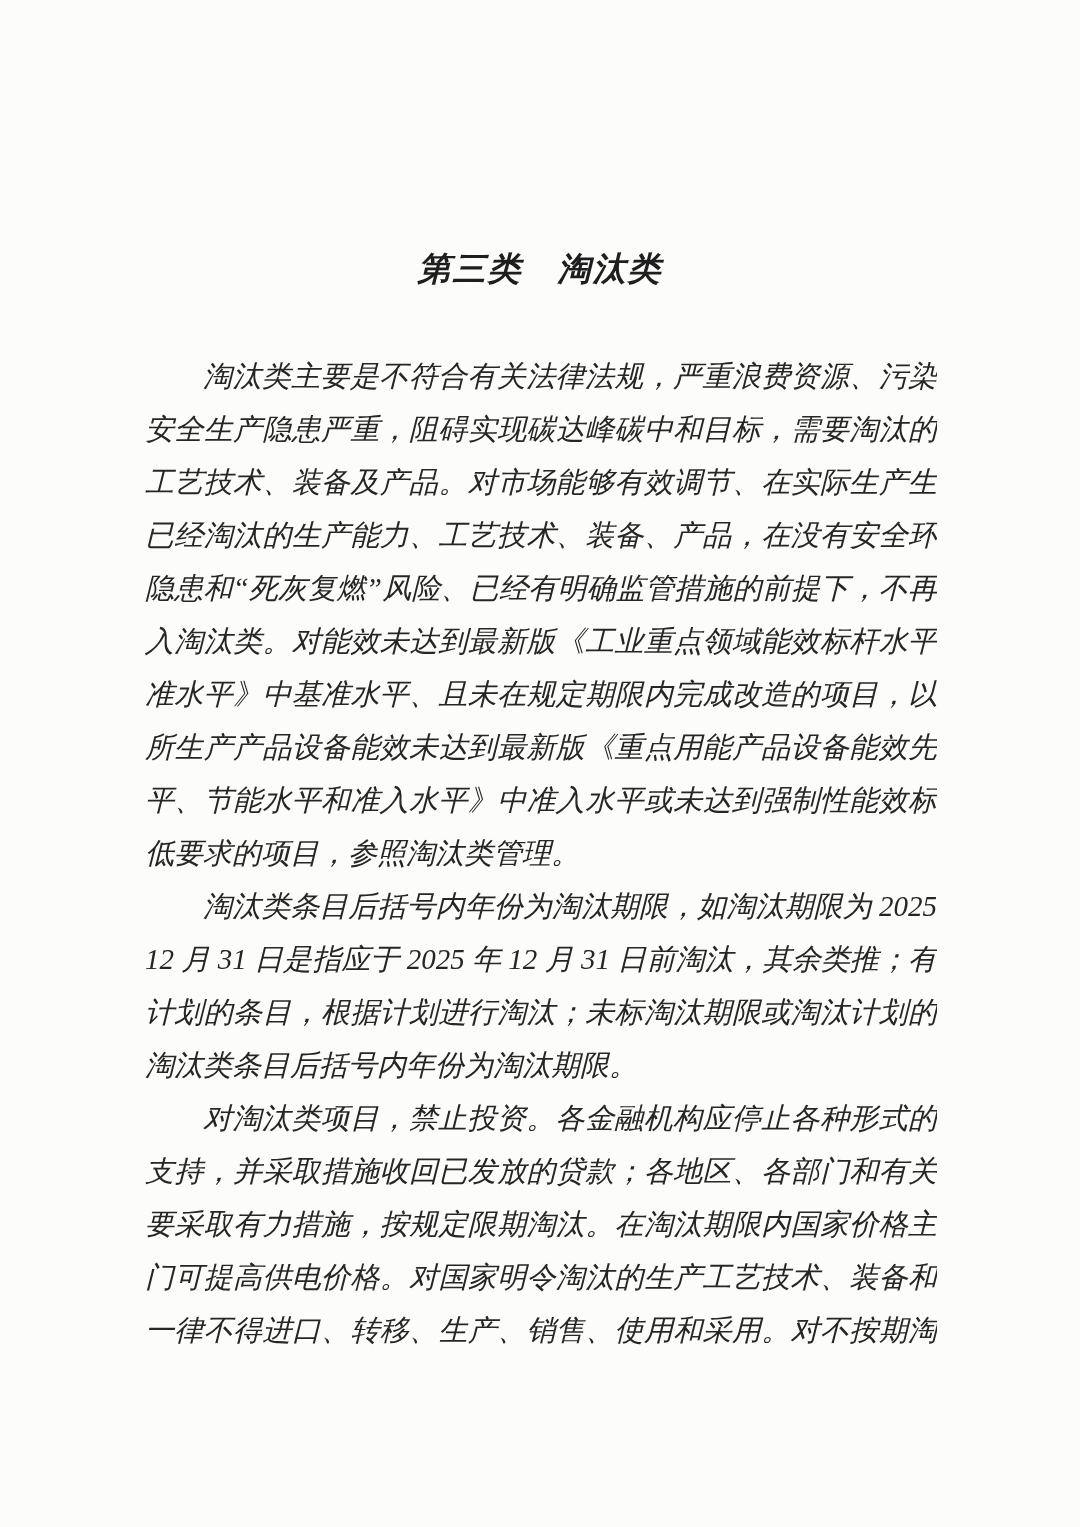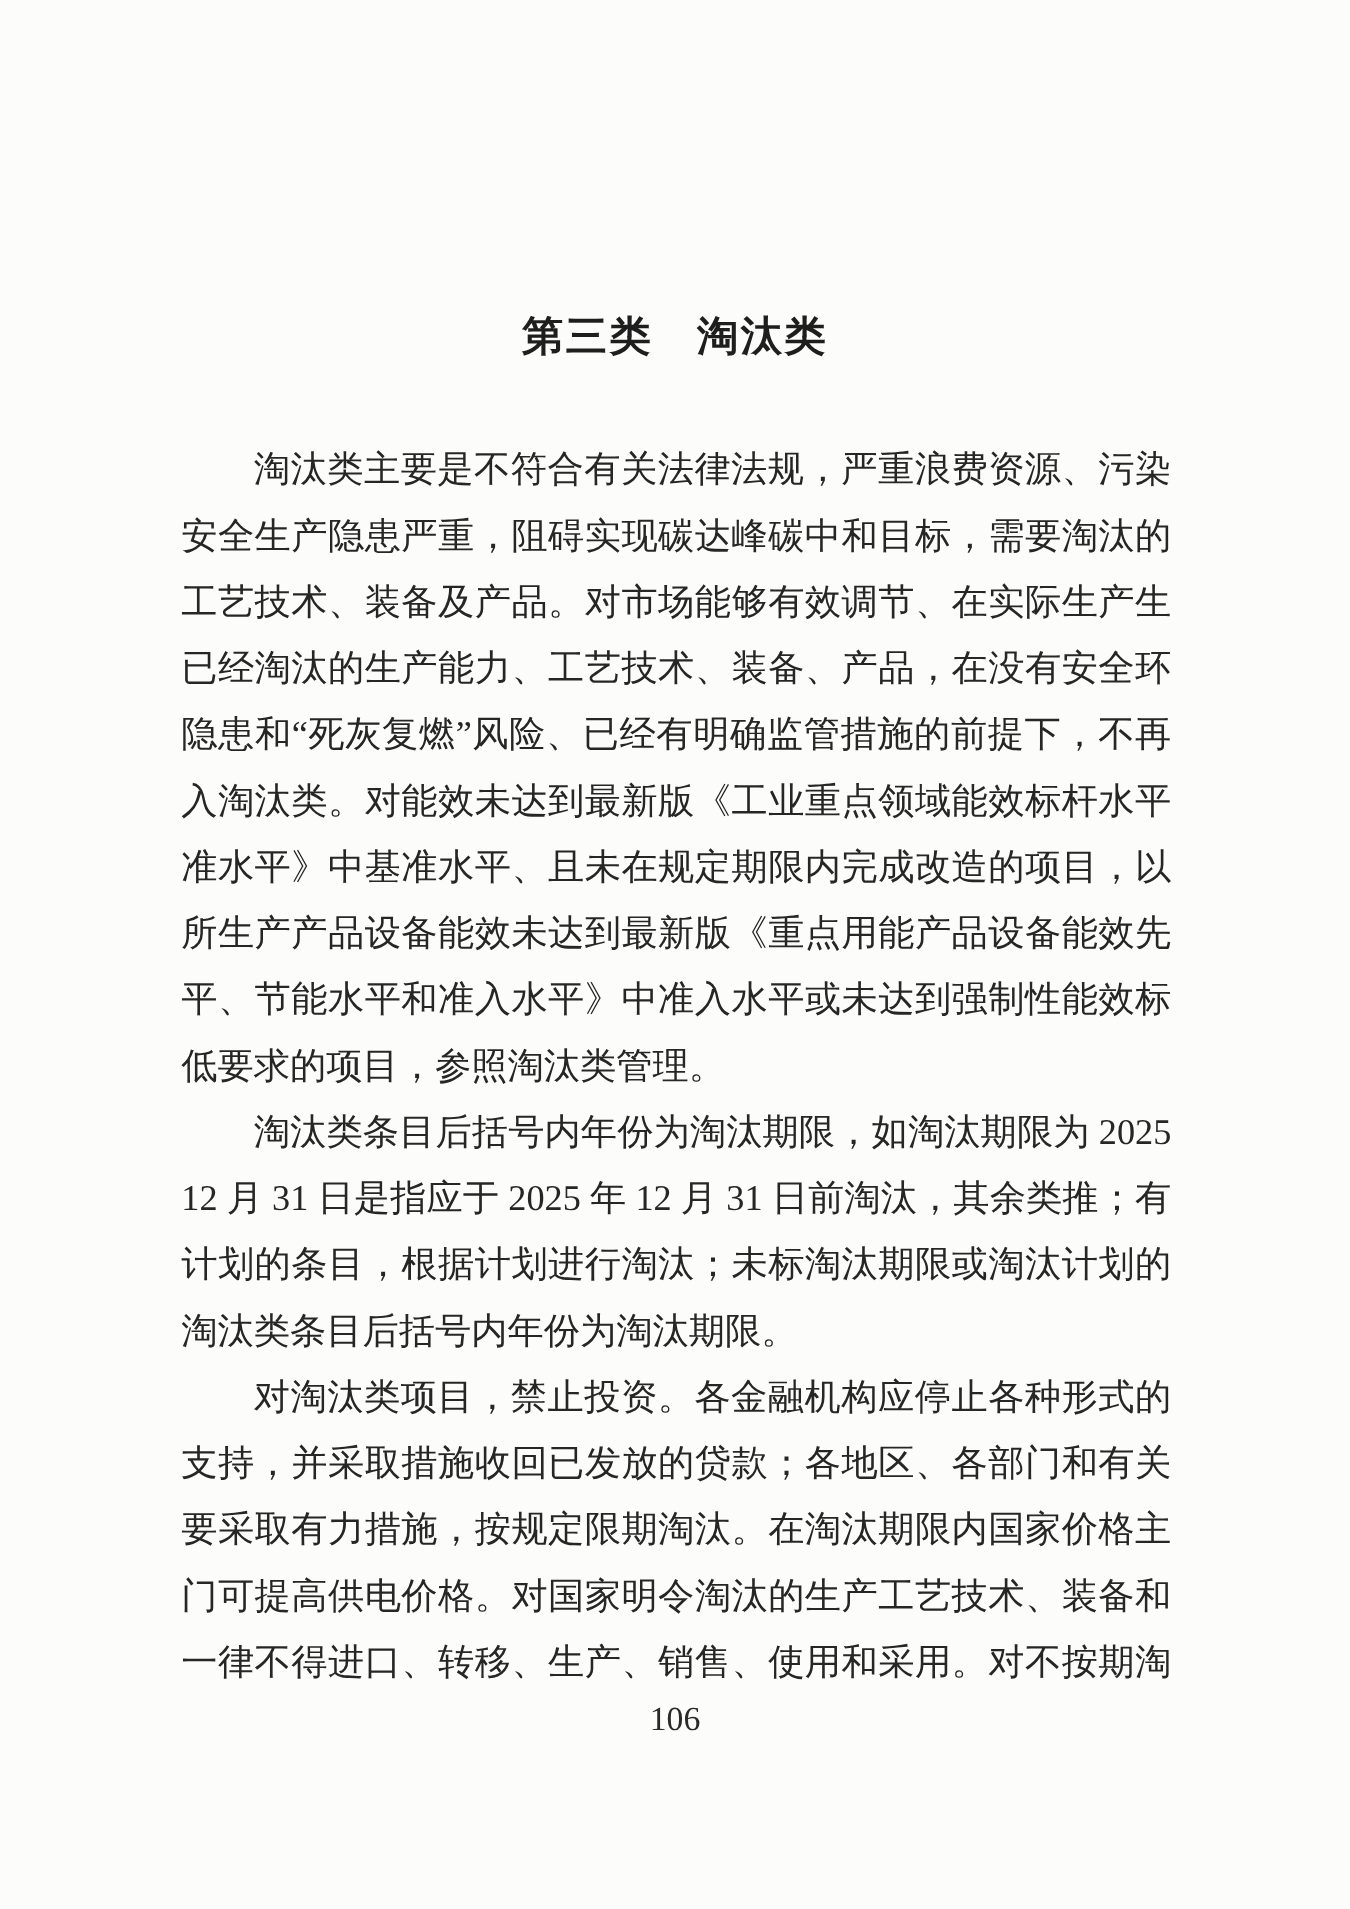--- a/index.html
+++ b/index.html
@@ -9,20 +9,21 @@
   }
   .page {
     position: relative;
     width: 1080px;
     height: 1527px;
     margin: 0 auto;
     background: #fcfcfa;
     color: #262626;
     font-family: "Liberation Serif", "DejaVu Serif", serif;
     overflow: hidden;
+    font-style: italic;
   }
   .doc-title {
     position: absolute;
     top: 248px;
     left: 0;
     width: 100%;
     text-align: center;
     font-family: "Liberation Sans", "DejaVu Sans", sans-serif;
     font-weight: 700;
     font-size: 33px;
@@ -103,15 +104,14 @@
     <div class="paragraph">
       <p class="line first">对淘汰类项目，禁止投资。各金融机构应停止各种形式的授信</p>
       <p class="line">支持，并采取措施收回已发放的贷款；各地区、各部门和有关企业</p>
       <p class="line">要采取有力措施，按规定限期淘汰。在淘汰期限内国家价格主管部</p>
       <p class="line">门可提高供电价格。对国家明令淘汰的生产工艺技术、装备和产品，</p>
       <p class="line">一律不得进口、转移、生产、销售、使用和采用。对不按期淘汰生</p>
     </div>
 
   </div>
 
-  <div class="page-number">106</div>
 
 </div>
 
 </body></html>

